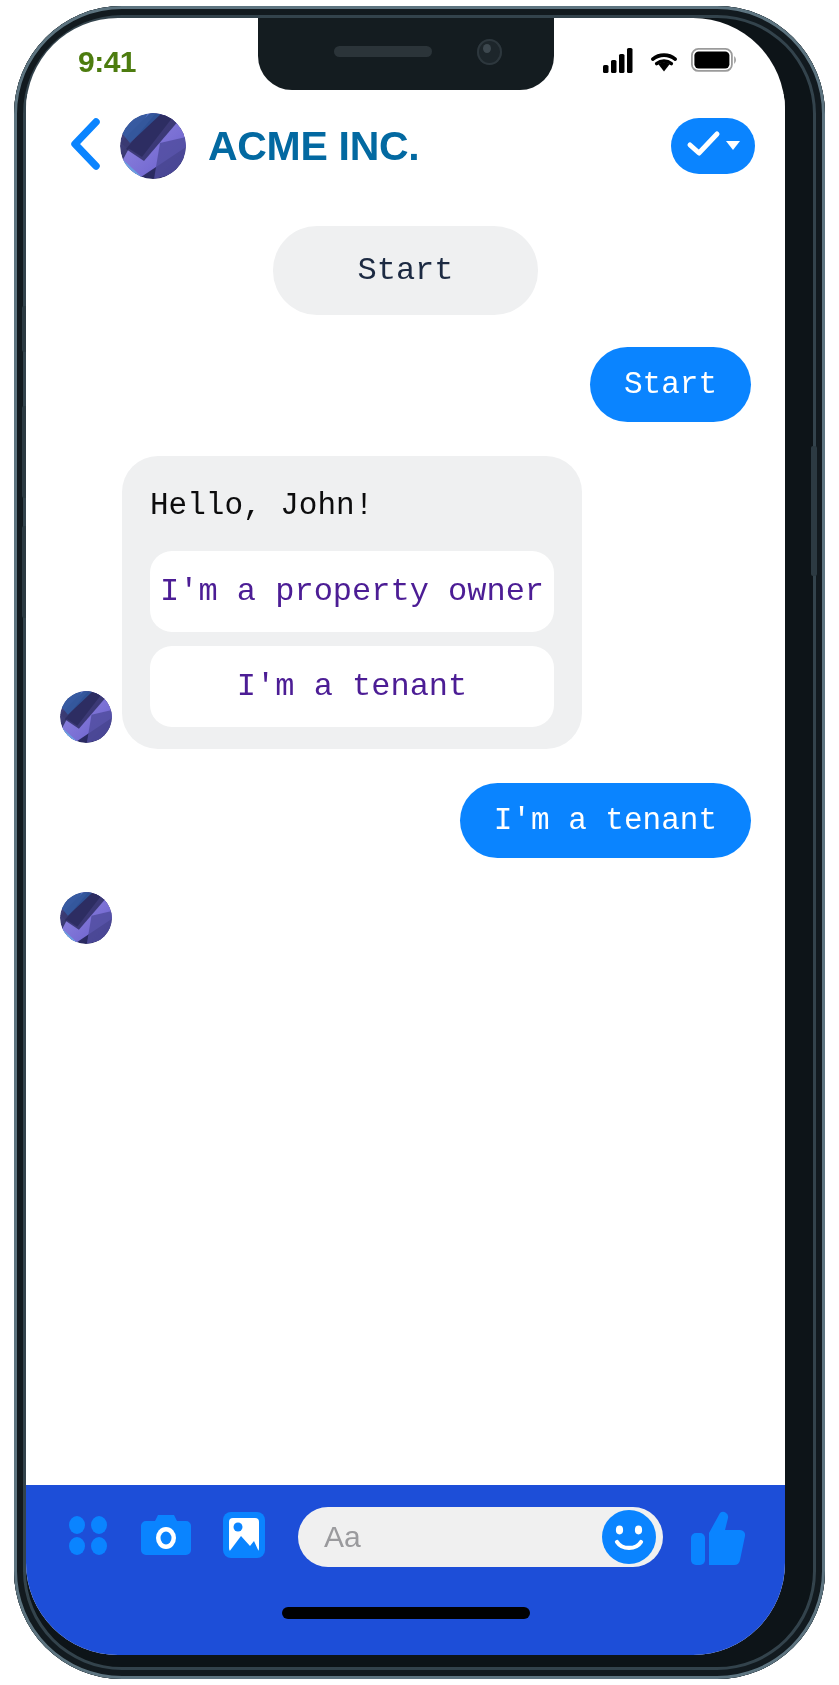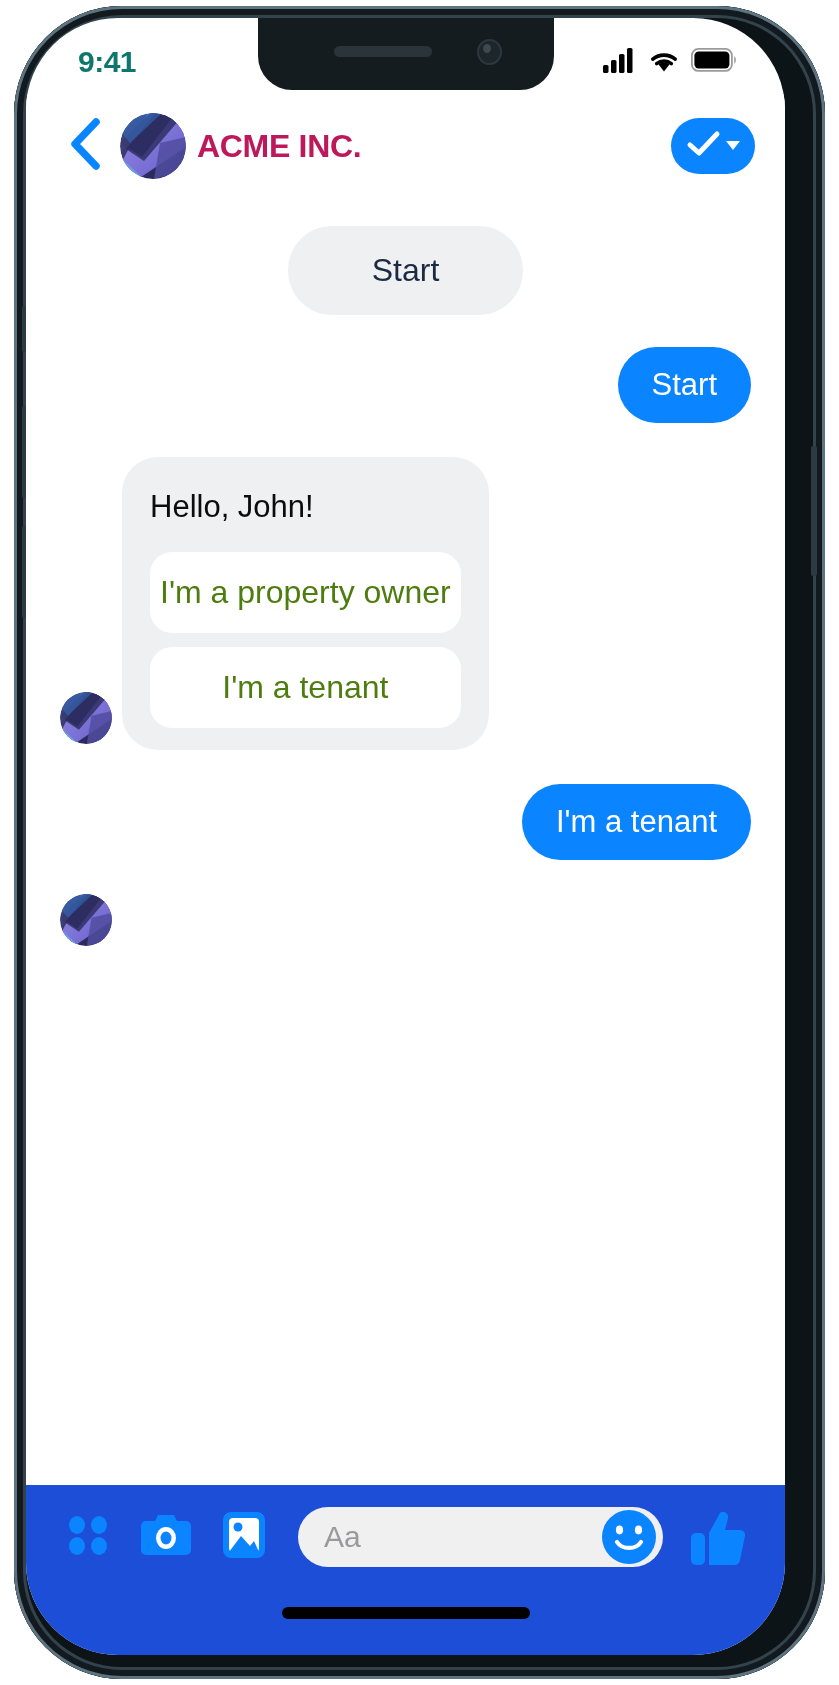--- a/index.html
+++ b/index.html
@@ -98,21 +98,21 @@
     height: 76px;
     display: flex;
     align-items: center;
     justify-content: space-between;
     padding: 12px 48px 0 52px;
     z-index: 15;
   }
   #status-time {
     font-size: 30px;
     font-weight: bold;
-    color: #0f766e;
+    color: #4d7c0f;
     letter-spacing: -0.5px;
   }
   #status-icons {
     display: flex;
     align-items: center;
     gap: 11px;
   }
 
   
   #chat-header {
@@ -136,24 +136,24 @@
   }
   #header-avatar {
     width: 66px;
     height: 66px;
     border-radius: 50%;
     flex: 0 0 auto;
     margin-left: 8px;
     overflow: hidden;
   }
   #header-title {
-    font-size: 32px;
+    font-size: 41px;
     font-weight: bold;
-    color: #be185d;
-    margin-left: 11px;
+    color: #0369a1;
+    margin-left: 22px;
     letter-spacing: -0.3px;
     white-space: nowrap;
   }
   #verified-badge {
     margin-left: auto;
     width: 84px;
     height: 56px;
     border-radius: 28px;
     background: #0a84ff;
     display: flex;
@@ -166,21 +166,21 @@
   
   #conversation {
     position: absolute;
     top: 180px;
     left: 0; right: 0;
     bottom: 170px;
     padding: 28px 34px 0 34px;
     overflow: hidden;
   }
 
-  .row { display: flex; width: 100%; }
+  .row { display: flex; width: 100%; font-family: Liberation Mono, monospace; }
   .row.center { justify-content: center; }
   .row.right  { justify-content: flex-end; }
   .row.left   { justify-content: flex-start; }
 
   .pill-start {
     background: #eff0f1;
     color: #1c2a42;
     border-radius: 44px;
     font-size: 32px;
     padding: 26px 84px;
@@ -225,21 +225,21 @@
   .bubble-text p { margin: 0 0 34px 0; }
   .bubble-text p:last-child { margin-bottom: 0; }
 
   .qr-list { margin-top: 26px; display: flex; flex-direction: column; gap: 14px; }
   .qr-button {
     background: #ffffff;
     border-radius: 22px;
     padding: 22px 10px;
     text-align: center;
     font-size: 32px;
-    color: #4d7c0f;
+    color: #4c1d95;
     cursor: pointer;
   }
 
   .gap { height: 34px; }
 
   
   #bottom-toolbar {
     position: absolute;
     bottom: 0; left: 0; right: 0;
     height: 170px;

